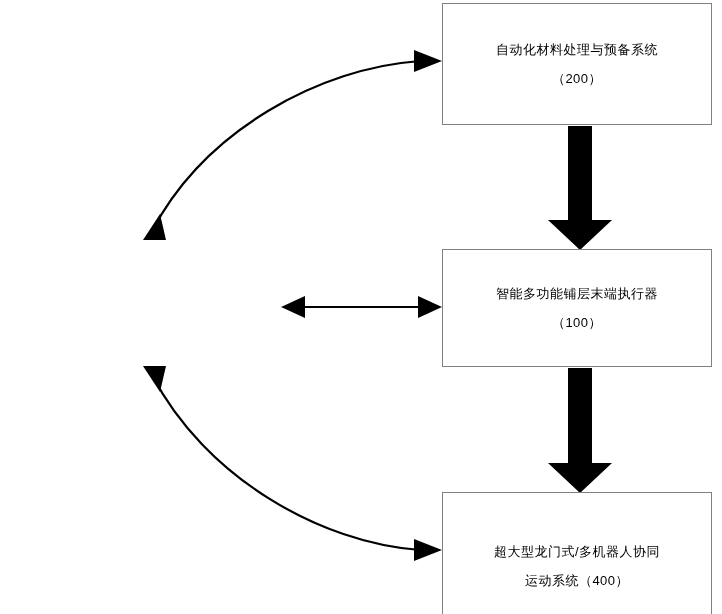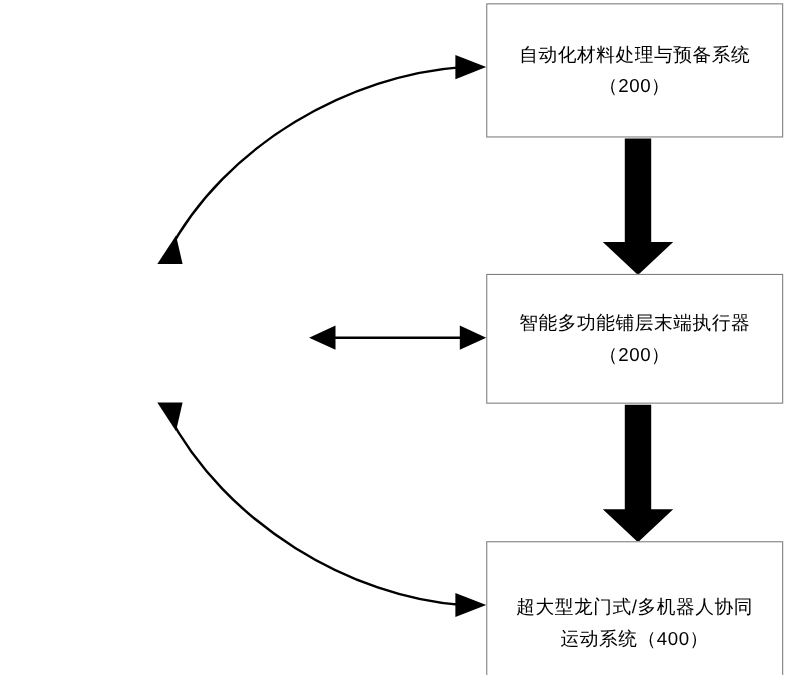--- a/index.html
+++ b/index.html
@@ -18,21 +18,21 @@
     position:absolute;
     box-sizing:border-box;
     border:1px solid #808080;
     background:#ffffff;
     display:flex;
     align-items:center;
     justify-content:center;
     text-align:center;
   }
   .node-label{
-    font-size:17px;
+    font-size:13px;
     line-height:29px;
     color:#000000;
     letter-spacing:0.5px;
     padding:0 8px;
     white-space:pre-line;
   }
   
   #node-200{ left:442px;  top:3px;   width:270px; height:122px; }
   #node-300{ left:442px;  top:249px; width:270px; height:118px; }
   #node-400{ left:442px;  top:492px; width:270px; height:148px; }
@@ -90,21 +90,21 @@
     </g>
   </svg>
 
   <div class="node" id="node-200">
     <div class="node-label">自动化材料处理与预备系统
 （200）</div>
   </div>
 
   <div class="node" id="node-300">
     <div class="node-label">智能多功能铺层末端执行器
-（200）</div>
+（100）</div>
   </div>
 
   <div class="node" id="node-400">
     <div class="node-label">超大型龙门式/多机器人协同
 运动系统（400）</div>
   </div>
 
 
 </div>
 

